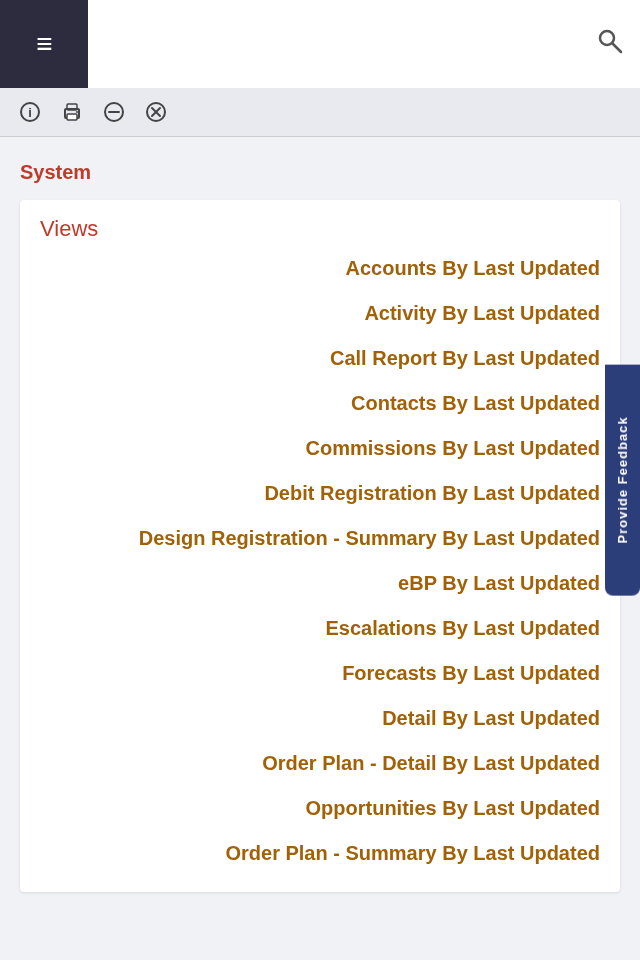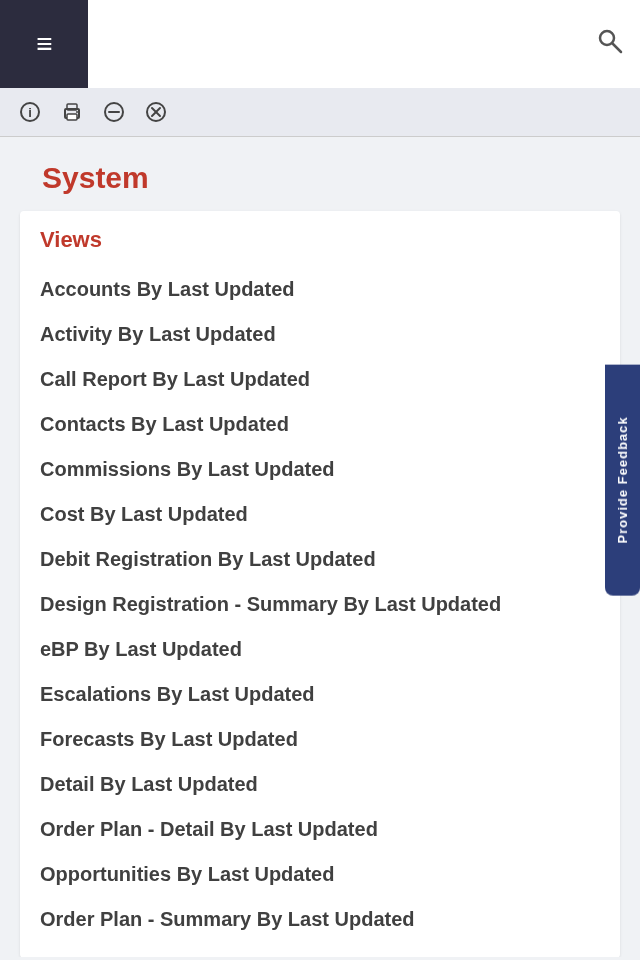--- a/index.html
+++ b/index.html
@@ -79,49 +79,49 @@
     }
 
     
     .main-content {
       padding: 24px 20px 0 20px;
       height: calc(960px - 88px - 52px);
       overflow-y: auto;
     }
 
     .section-title {
-      font-size: 30px;
+      font-size: 20px;
       font-weight: bold;
       color: #c0392b;
       margin-bottom: 16px;
-      margin-left: 22px;
     }
 
     .card {
       background: white;
       border-radius: 4px;
       padding: 16px 20px;
       box-shadow: 0 1px 3px rgba(0,0,0,0.1);
     }
 
     .views-heading {
       font-size: 22px;
-      font-weight: bold;
+      font-weight: normal;
       color: #c0392b;
-      margin-bottom: 14px;
+      margin-bottom: 4px;
     }
 
     .list-item {
       font-size: 20px;
       font-weight: bold;
-      color: #404040;
+      color: #a16207;
       padding: 9px 0;
       cursor: pointer;
       line-height: 1.3;
       border-bottom: 1px solid transparent;
+      text-align: right;
     }
 
     
     .feedback-tab {
       position: fixed;
       right: -42px;
       top: 50%;
       transform: translateY(-50%) rotate(90deg);
       background: #2c3e7a;
       color: white;
@@ -196,21 +196,20 @@
   <div class="section-title">System</div>
 
   <div class="card">
     <div class="views-heading">Views</div>
     <div id="list-container">
         <div class="list-item">Accounts By Last Updated</div>
         <div class="list-item">Activity By Last Updated</div>
         <div class="list-item">Call Report By Last Updated</div>
         <div class="list-item">Contacts By Last Updated</div>
         <div class="list-item">Commissions By Last Updated</div>
-        <div class="list-item">Cost By Last Updated</div>
         <div class="list-item">Debit Registration By Last Updated</div>
         <div class="list-item">Design Registration - Summary By Last Updated</div>
         <div class="list-item">eBP By Last Updated</div>
         <div class="list-item">Escalations By Last Updated</div>
         <div class="list-item">Forecasts By Last Updated</div>
         <div class="list-item">Detail By Last Updated</div>
         <div class="list-item">Order Plan - Detail By Last Updated</div>
         <div class="list-item">Opportunities By Last Updated</div>
         <div class="list-item">Order Plan - Summary By Last Updated</div>
       </div>

